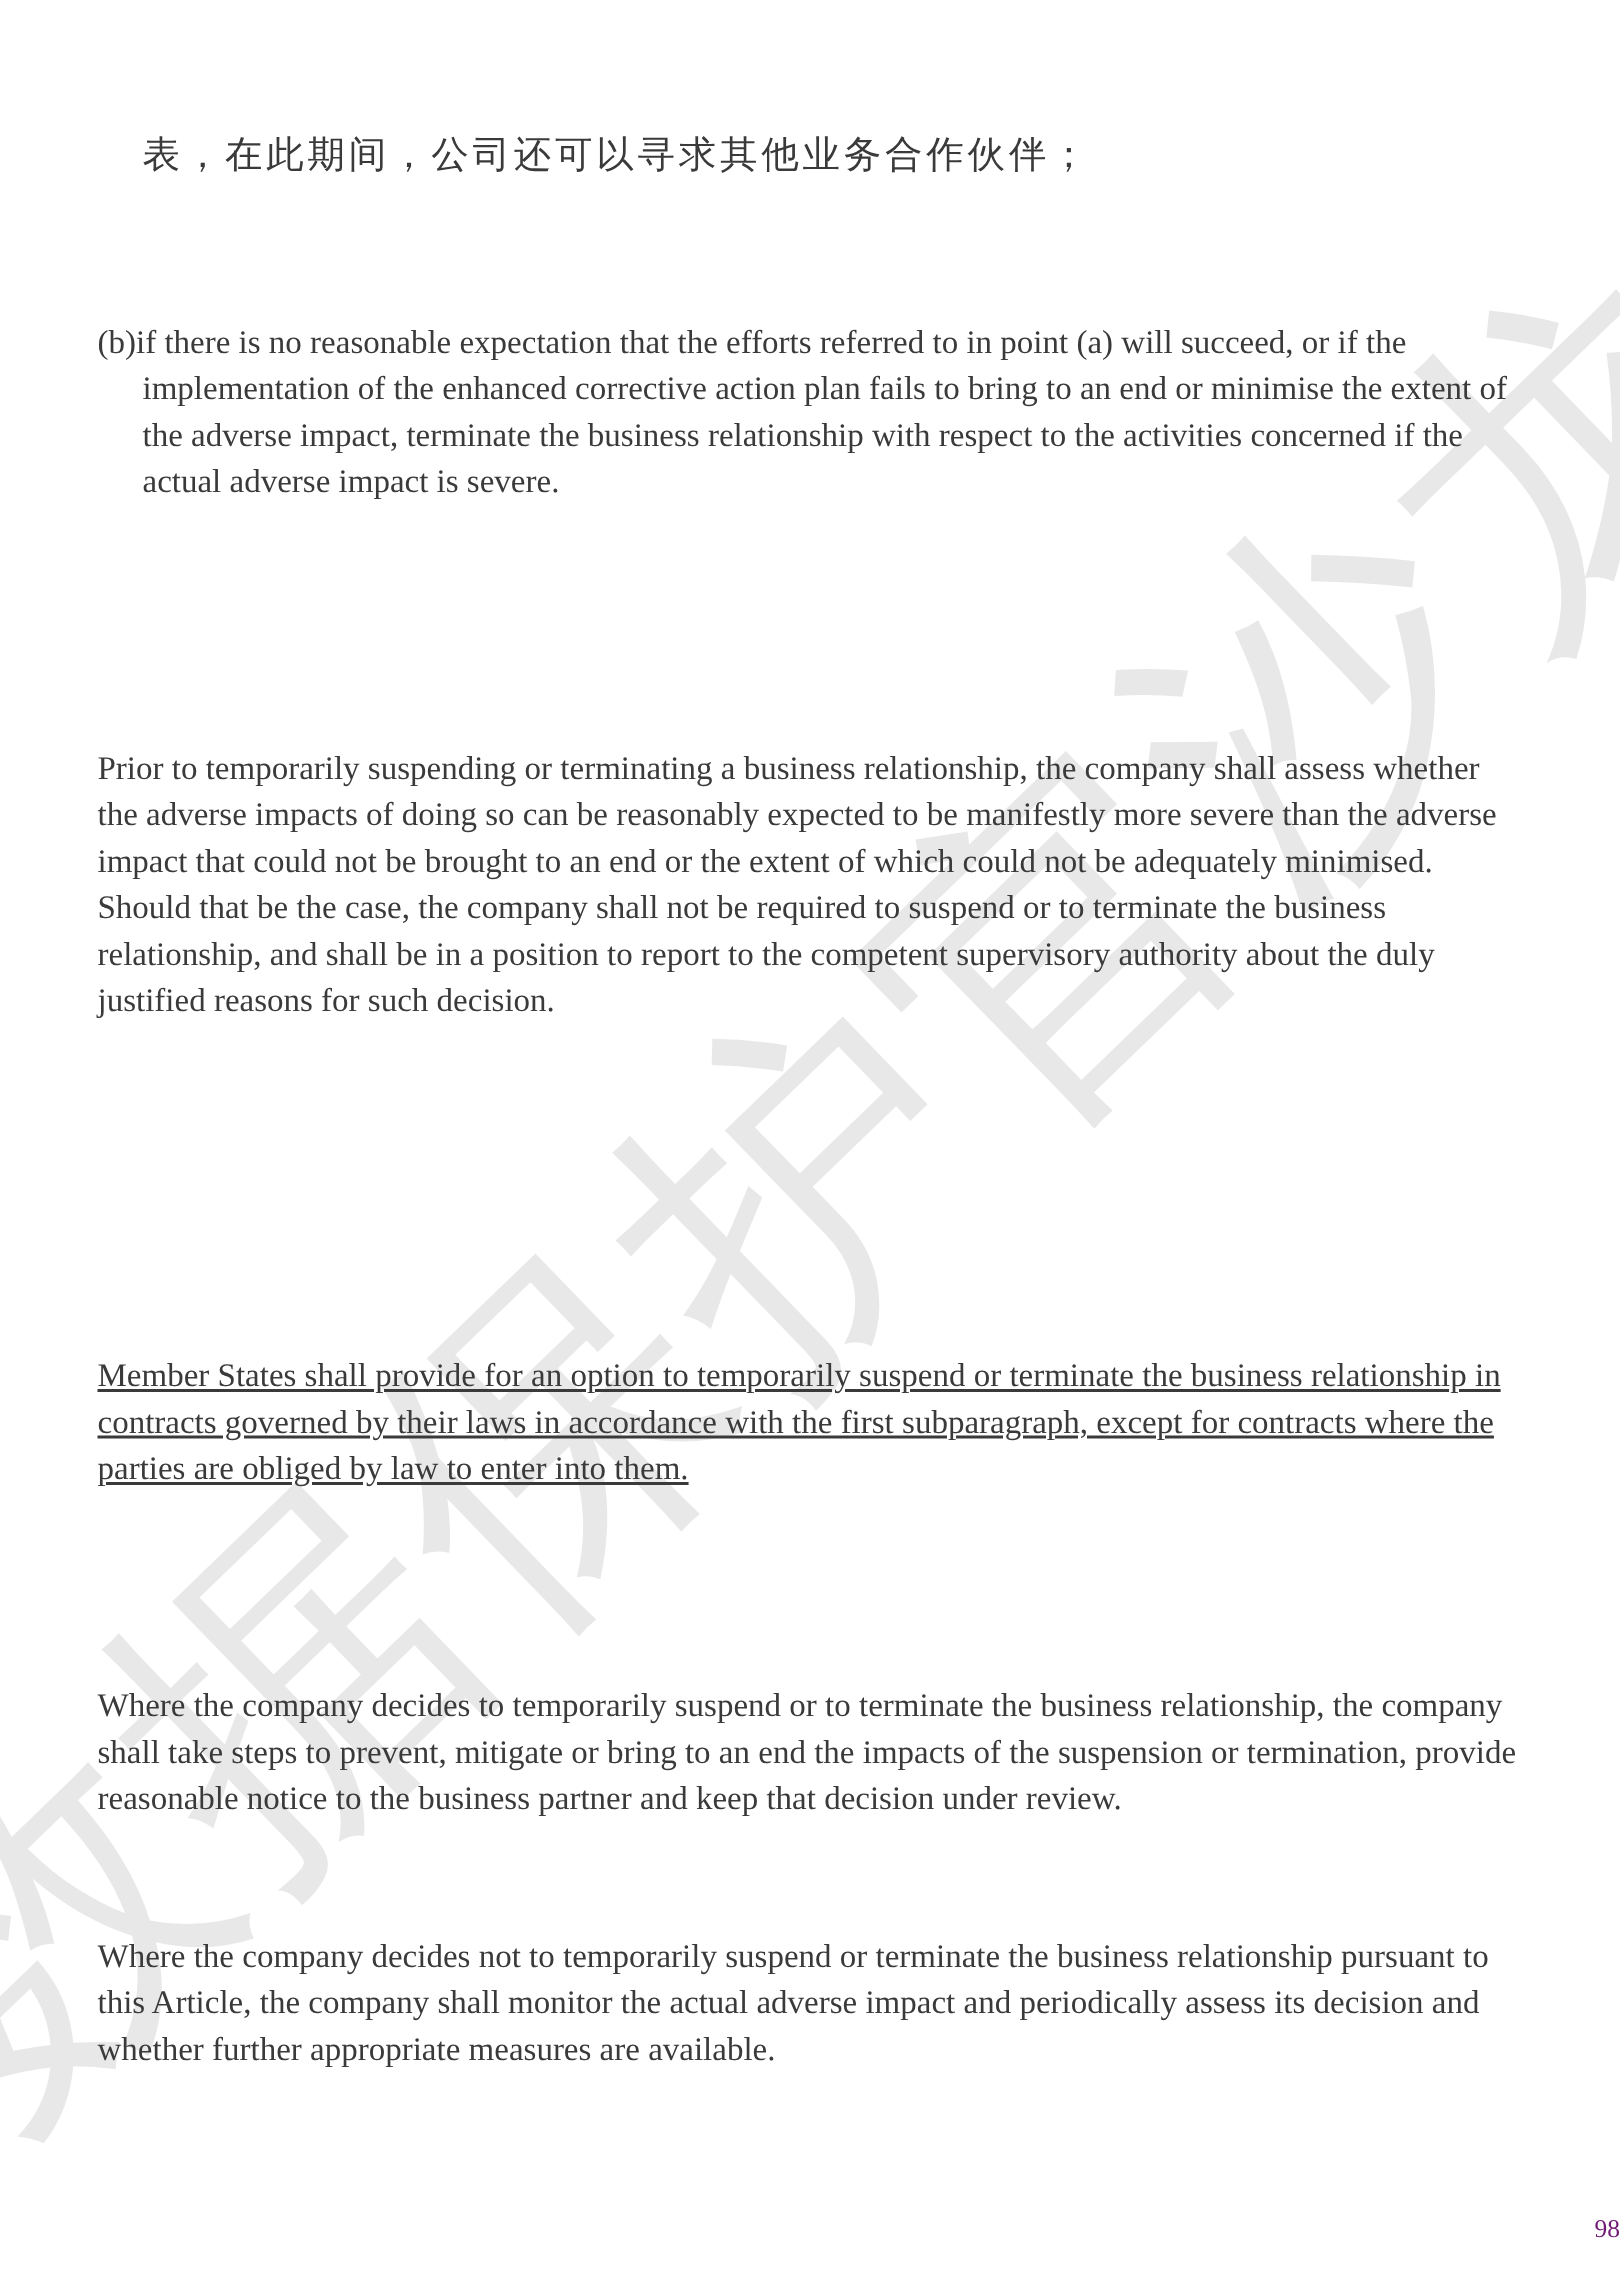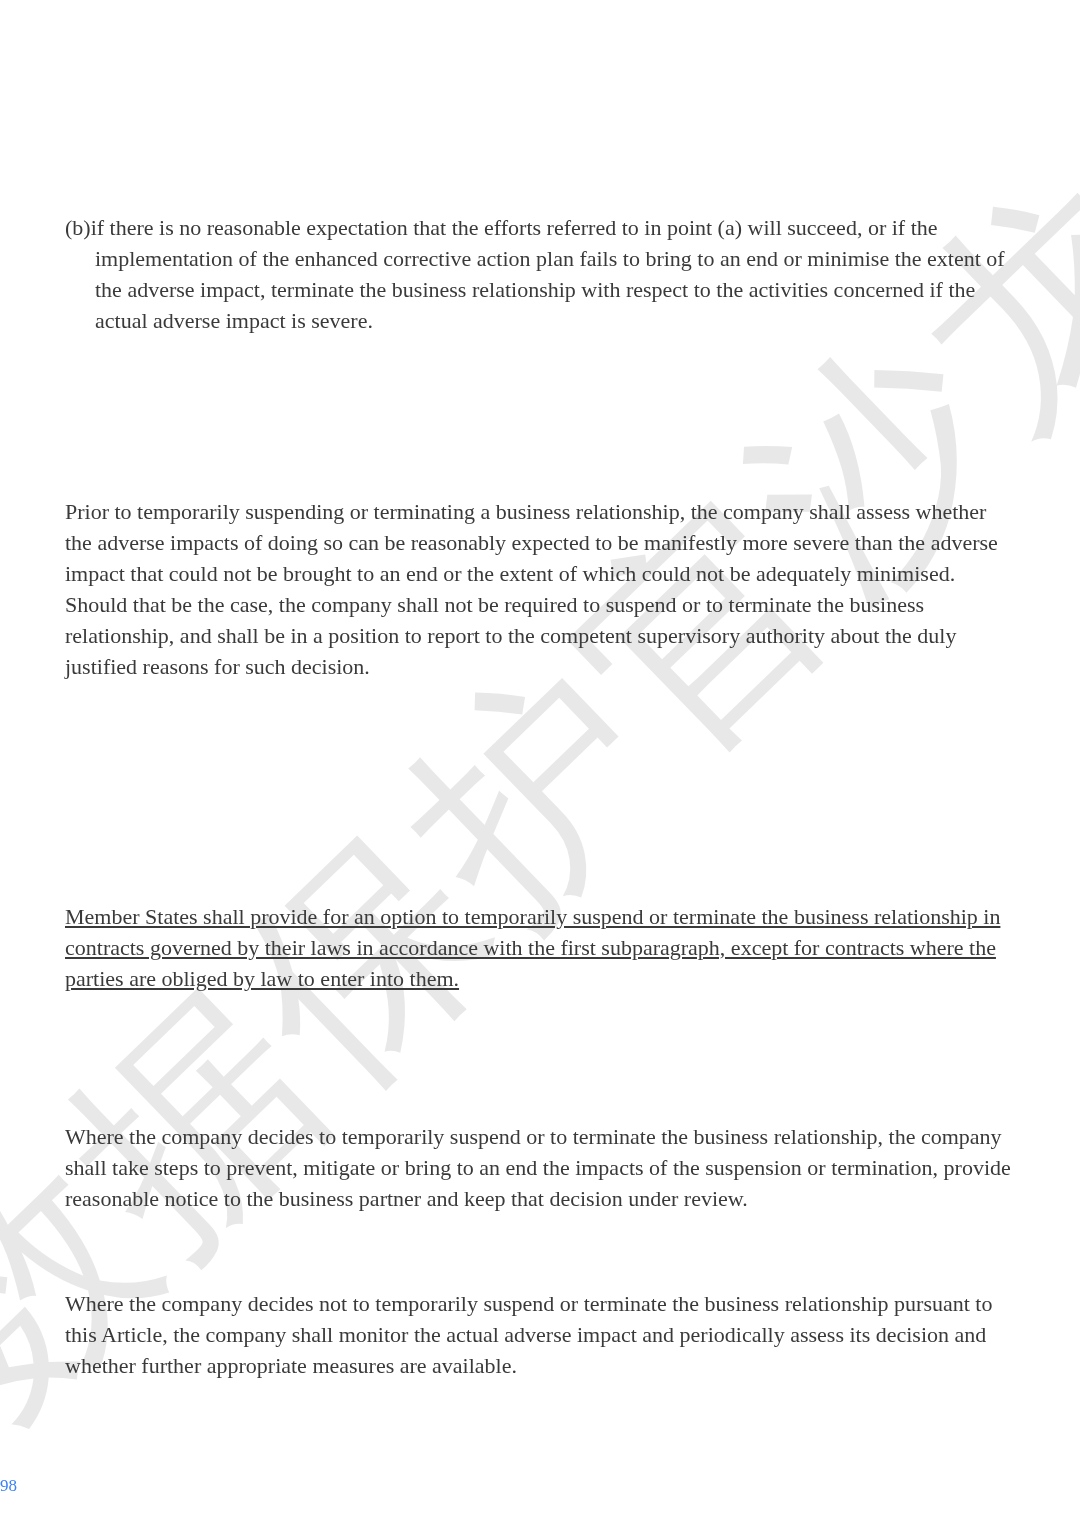--- a/index.html
+++ b/index.html
@@ -50,39 +50,40 @@
   .indented { padding-left: 30px; }
   .hanging {
     padding-left: 30px;
     text-indent: -30px;
   }
   .footer {
     position: absolute;
     left: 0;
     top: 1476px;
     width: 100%;
-    text-align: left;
+    text-align: right;
     font-size: 17px;
-    color: #3b82f6;
+    color: #701a75;
     z-index: 1;
   }
   #p-intro { top: 84px; }
   #p-b     { top: 212px; }
   #p-2     { top: 496px; }
   #p-3     { top: 901px; text-decoration: underline; }
   #p-4     { top: 1121px; }
   #p-5     { top: 1288px; }
 </style>
 </head>
 <body>
 
 <div class="page">
 
   <div class="watermark">数据保护官沙龙</div>
 
+  <div id="p-intro" class="block zh indented">表，在此期间，公司还可以寻求其他业务合作伙伴；</div>
 
   <div id="p-b" class="block">
     <div class="en hanging"><span>(b)</span><span>if there is no reasonable expectation that the efforts referred to in point (a) will succeed, or if the implementation of the enhanced corrective action plan fails to bring to an end or minimise the extent of the adverse impact, terminate the business relationship with respect to the activities concerned if the actual adverse impact is severe.</span></div>
   </div>
 
   <div id="p-2" class="block">
     <div class="en">Prior to temporarily suspending or terminating a business relationship, the company shall assess whether the adverse impacts of doing so can be reasonably expected to be manifestly more severe than the adverse impact that could not be brought to an end or the extent of which could not be adequately minimised. Should that be the case, the company shall not be required to suspend or to terminate the business relationship, and shall be in a position to report to the competent supervisory authority about the duly justified reasons for such decision.</div>
   </div>
 
   <div id="p-3" class="block">

